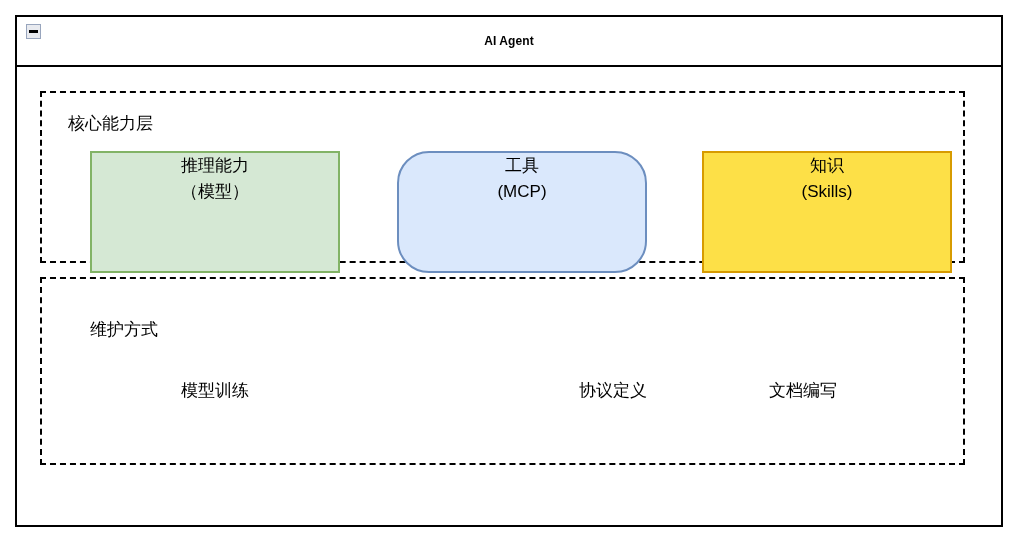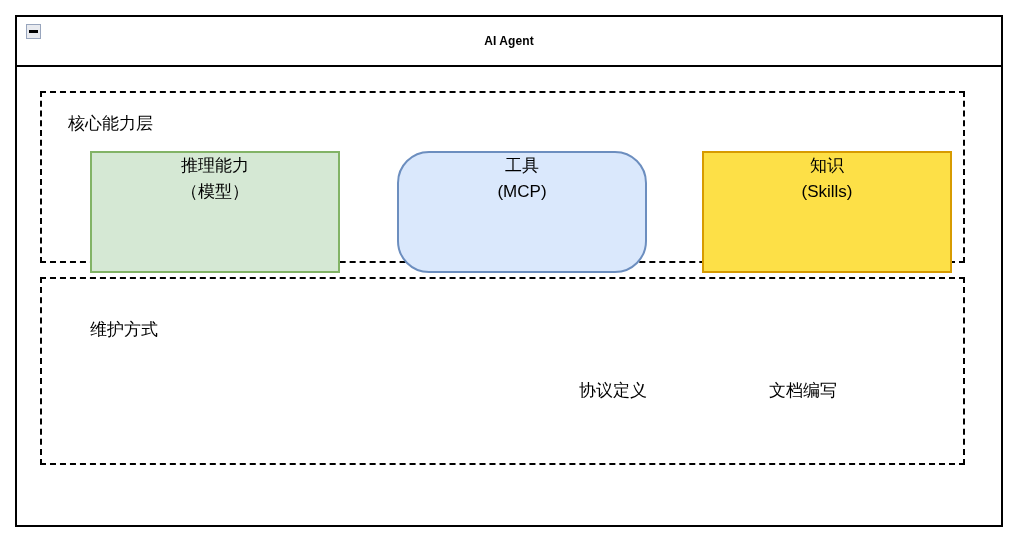--- a/index.html
+++ b/index.html
@@ -184,20 +184,21 @@
       <div class="capability-box" id="box-knowledge">
         <div class="box-line">知识</div>
         <div class="box-line">(Skills)</div>
       </div>
     </div>
 
     <div class="dashed-section" id="section-maint">
 
       <div class="section-label">维护方式</div>
 
+      <div class="maint-label" id="maint-0">模型训练</div>
 
       <div class="maint-label" id="maint-1">协议定义</div>
 
       <div class="maint-label" id="maint-2">文档编写</div>
     </div>
 
   </div>
 </div>
 
 </body></html>

